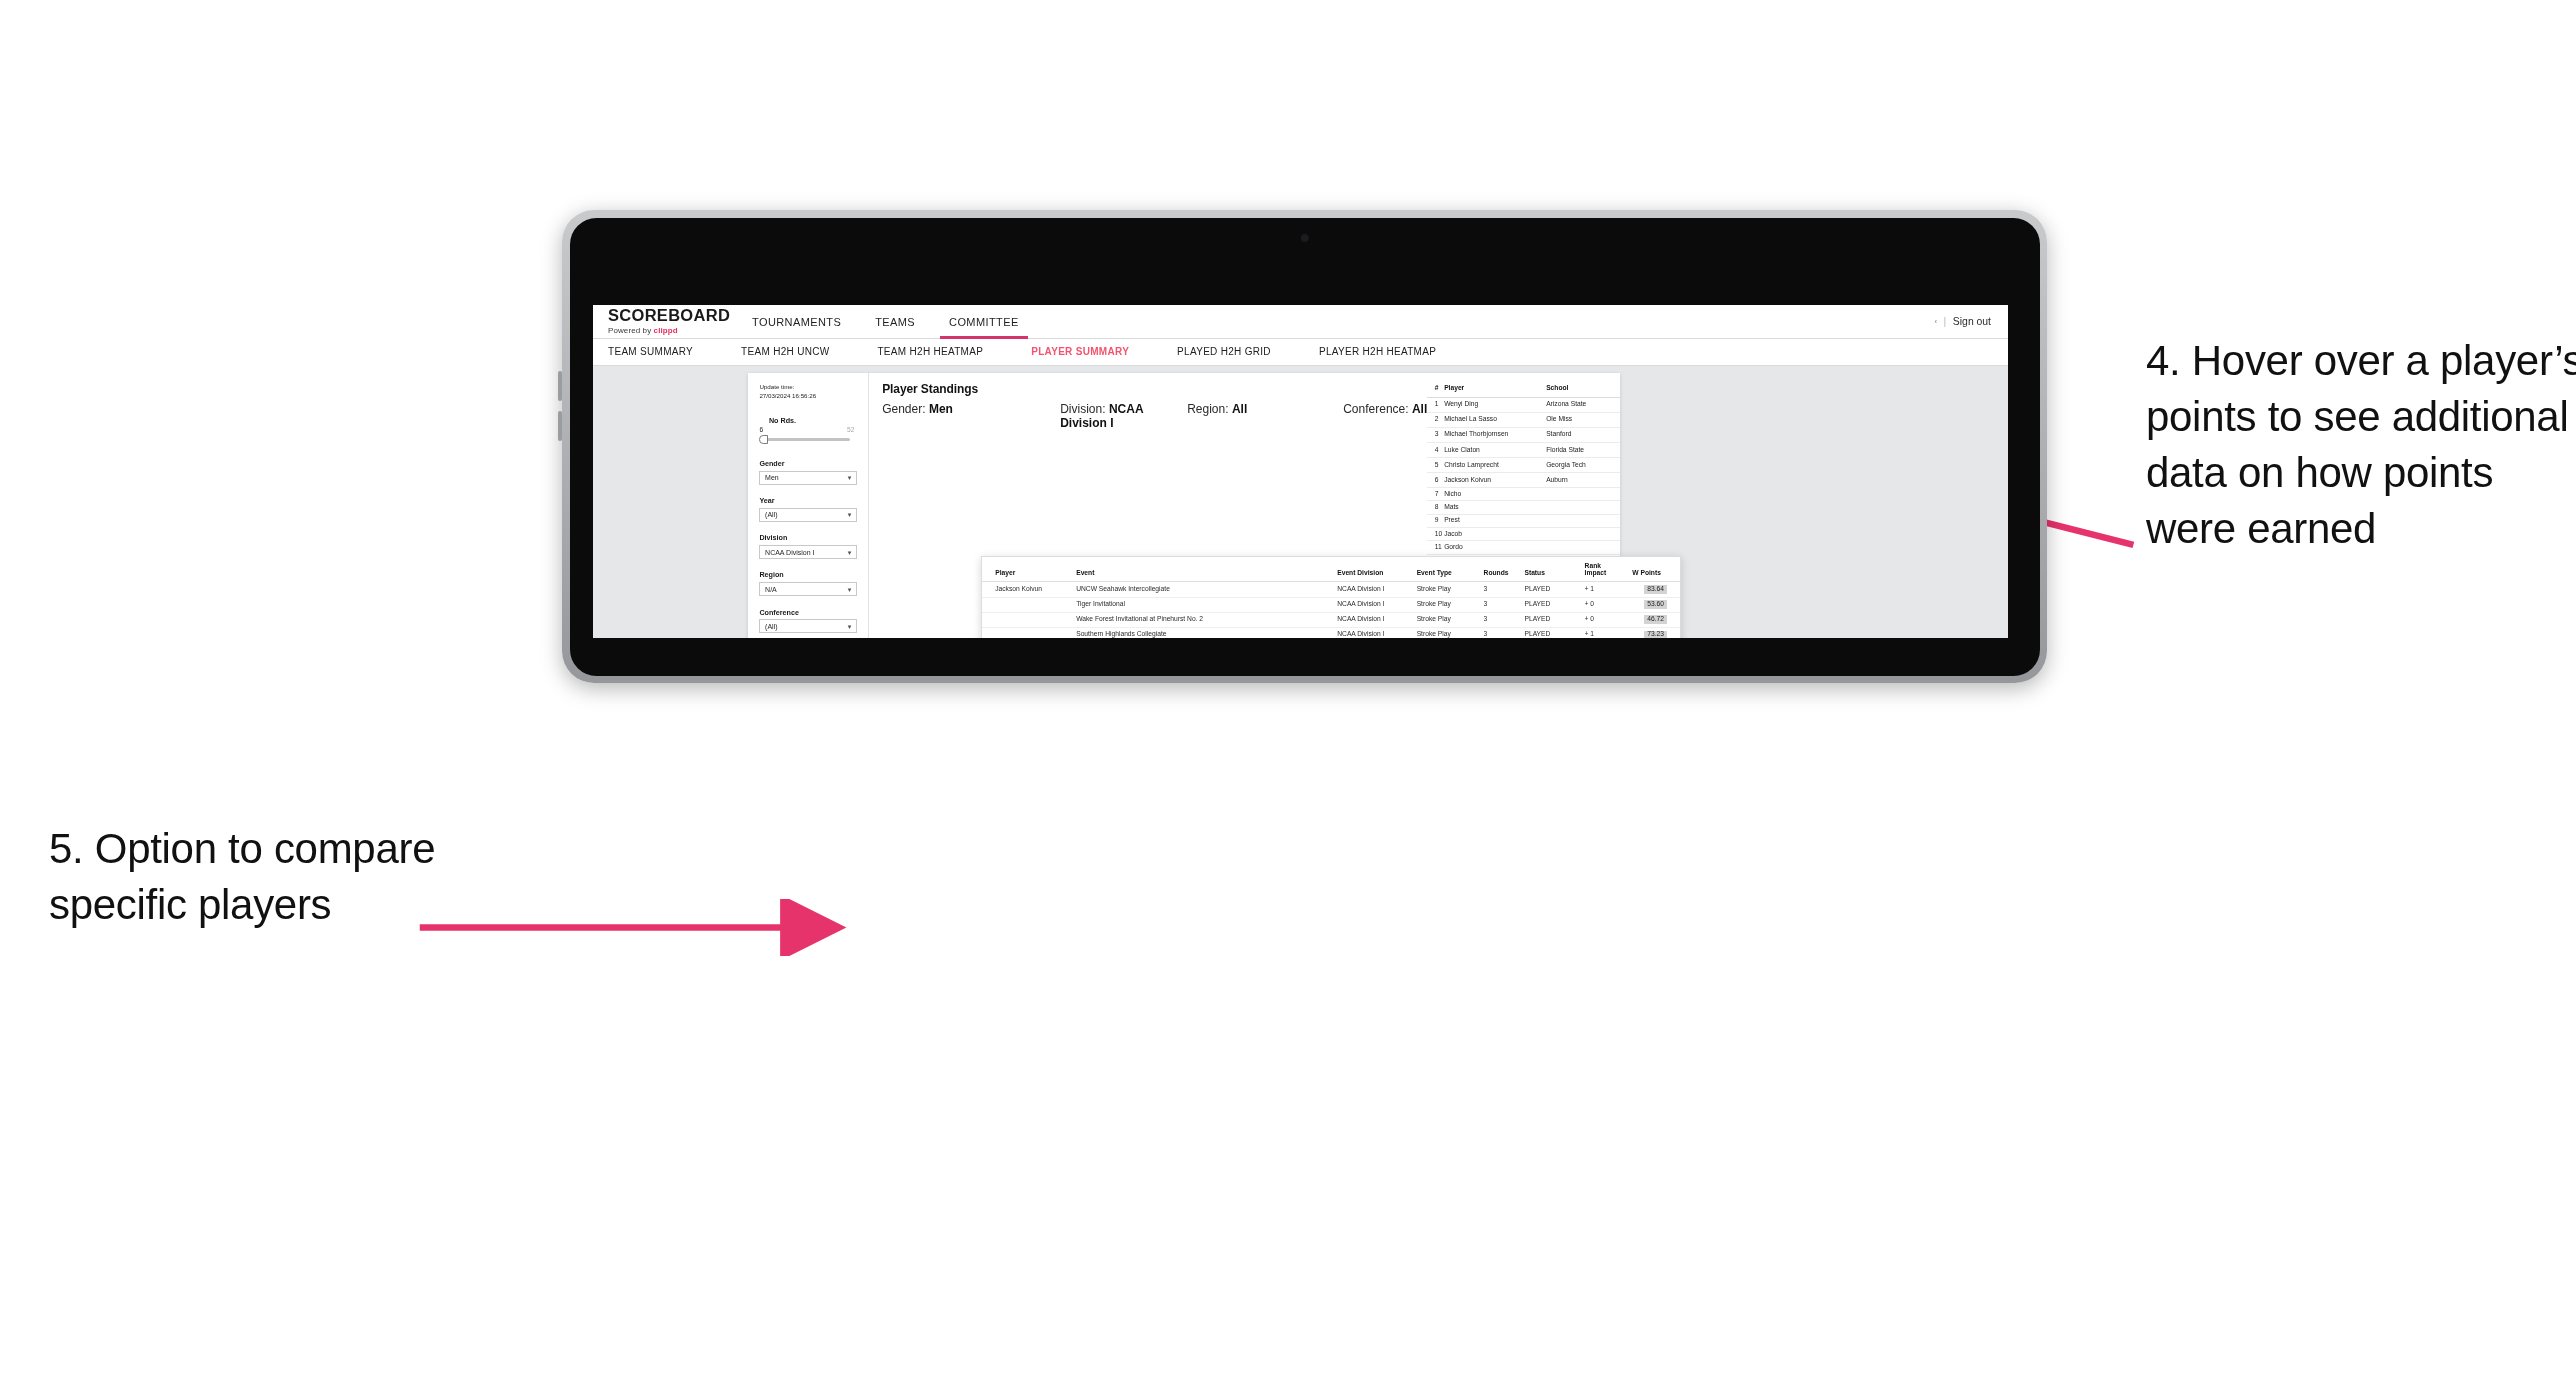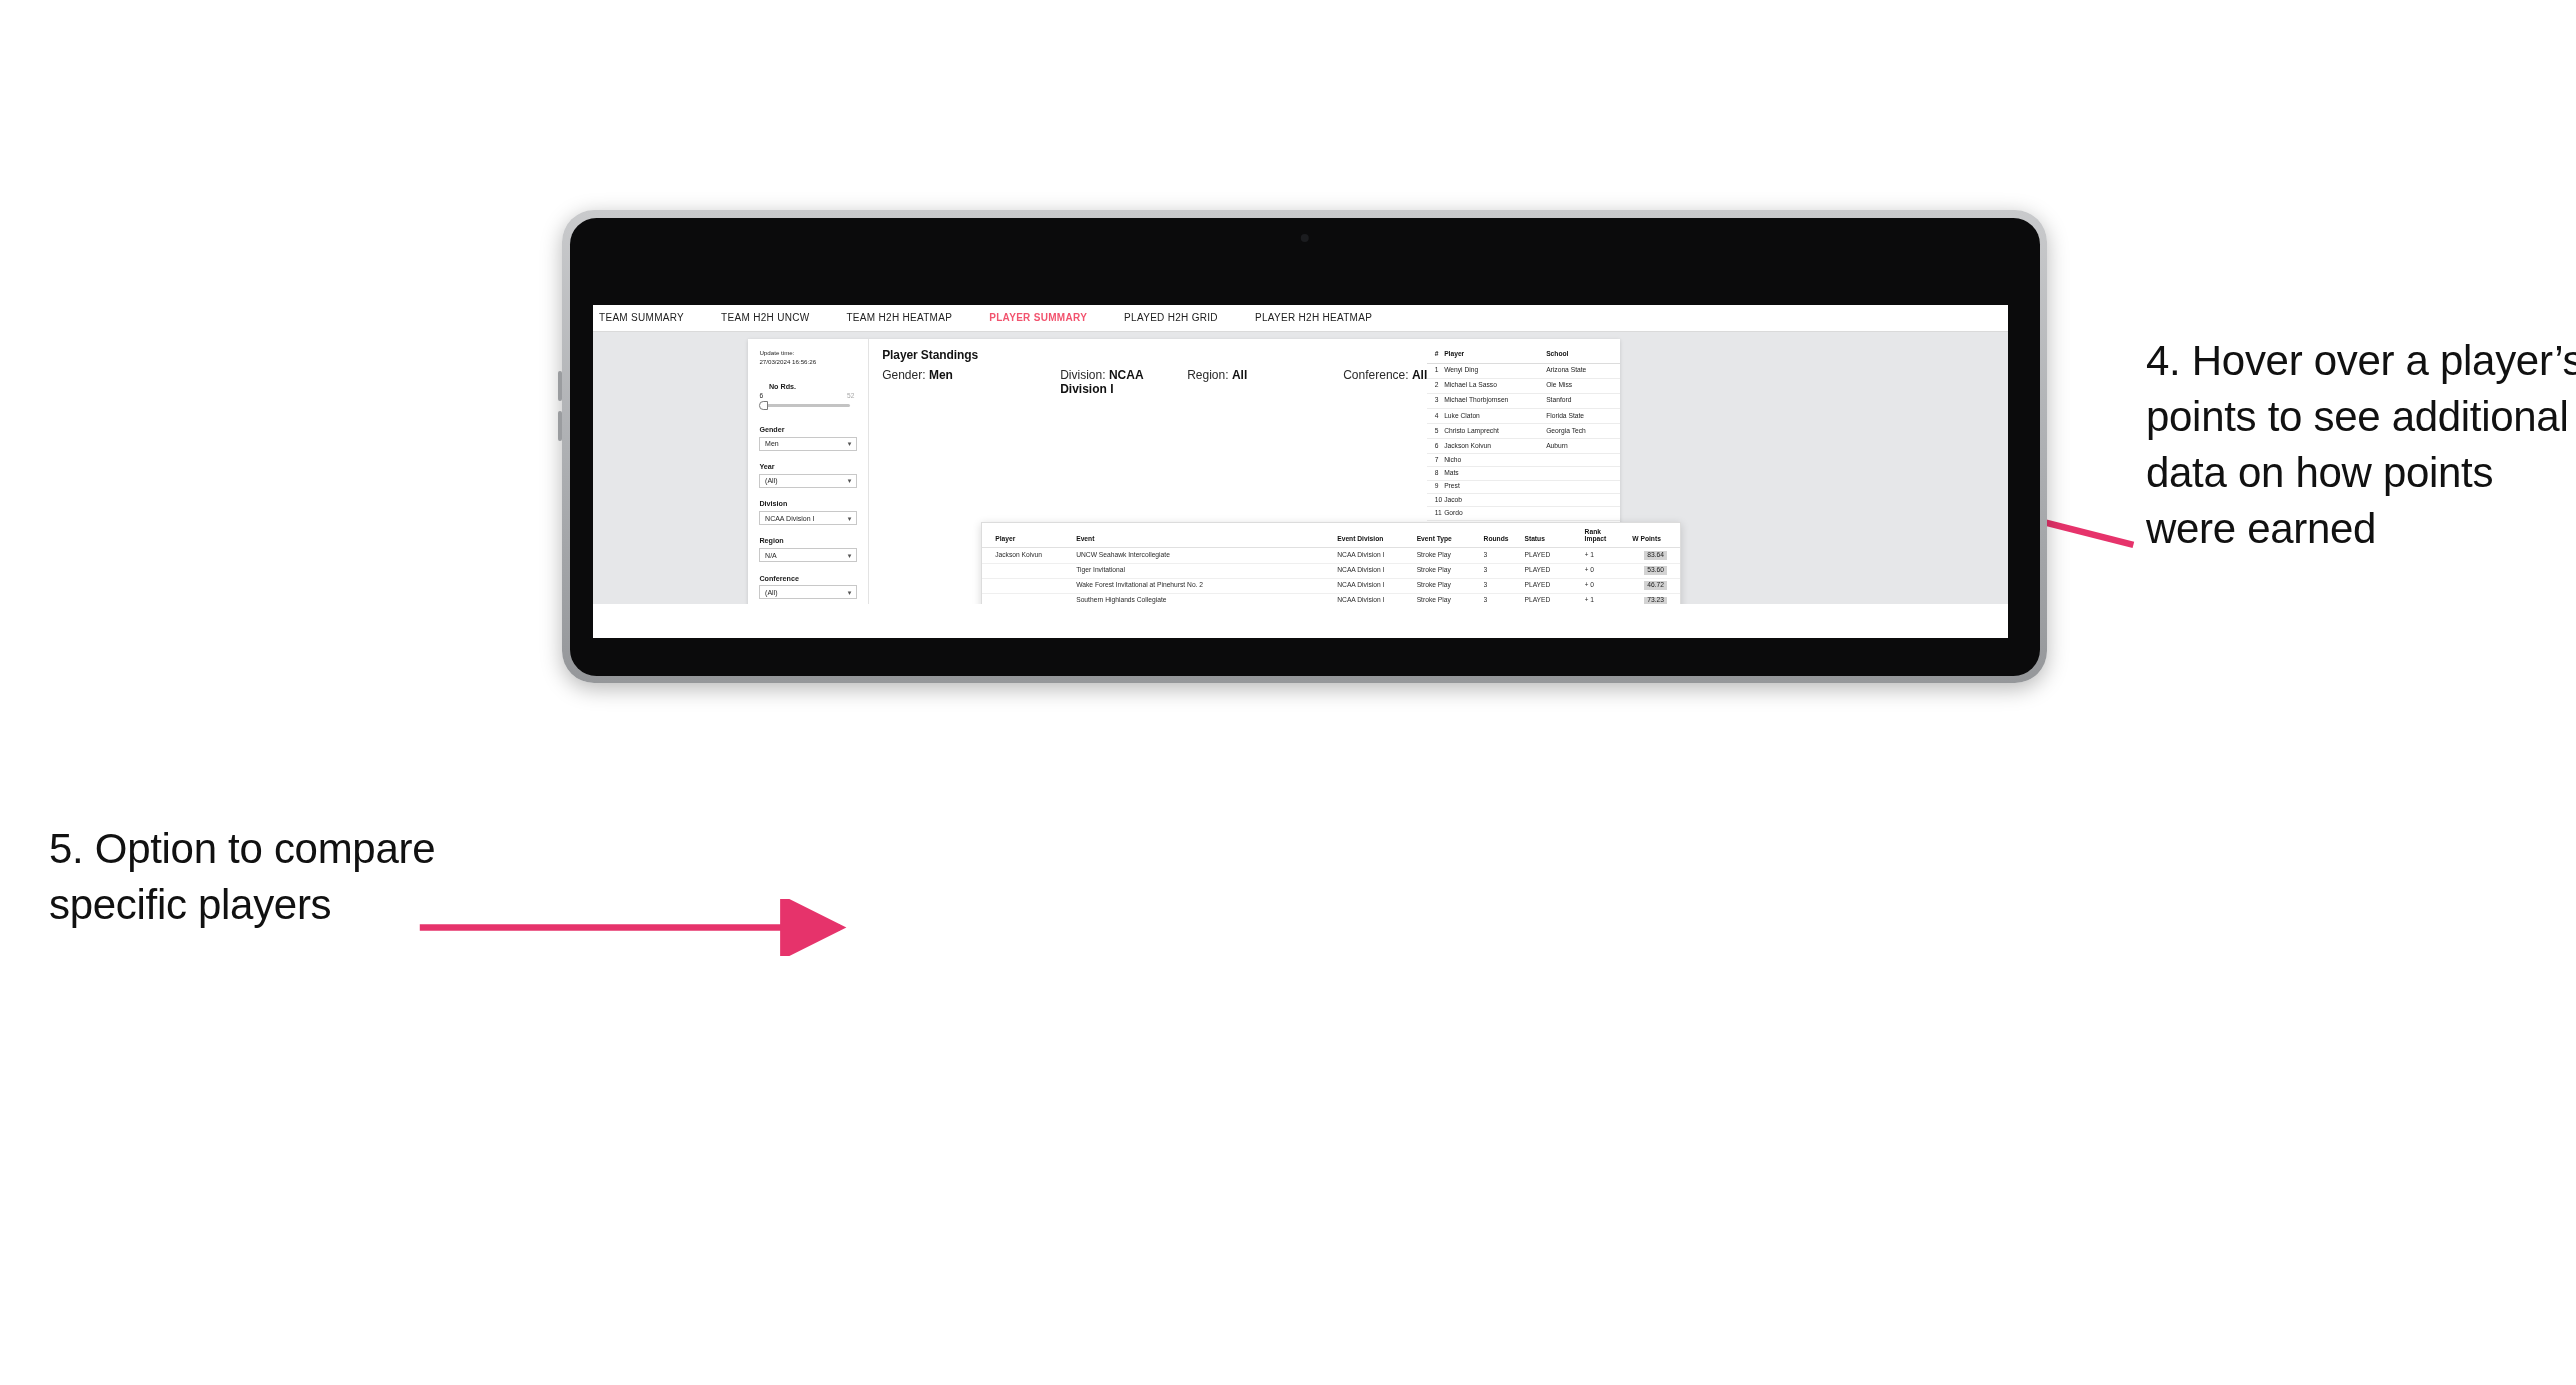--- a/index.html
+++ b/index.html
@@ -91,21 +91,21 @@
   #topnav-right {
     margin-left:auto; padding-right:17px; display:flex; align-items:center; gap:6.6px;
     font-size:10.4px; color:#2b2b2b;
   }
   #topnav-right .sep { color:#bbb; }
   #topnav-right .caret { font-size:7.6px; color:#777; }
 
   
   #subnav {
     height: 26.5px; background:#fff; border-bottom: 0.9px solid #dadada;
-    display:flex; align-items:center; padding-left:6px; gap: 5px;
+    display:flex; align-items:center; padding-left:15px; gap: 16px;
   }
   .subnav-item {
     font-size: 10px; letter-spacing:0.3px; color:#202020; padding: 0 16px;
     white-space: nowrap;
   }
   .subnav-item:first-child { padding-left:0; padding-right:16px; }
   .subnav-item.active { color:#f2536e;font-weight:bold; }
 
   
   #canvas {
@@ -263,20 +263,34 @@
   <div id="device">
     <div id="tablet-outer"></div>
     <div class="sidebtn" style="top:161px; height:30px;"></div>
     <div class="sidebtn" style="top:201px; height:30px;"></div>
     <div id="tablet-screenbg">
       <div id="cam"></div>
     </div>
 
     <div id="viewport">
 
+      <div id="topnav">
+        <div id="brand">
+          <div class="bn">SCOREBOARD</div>
+          <div class="bp"><span>Powered by </span><b>clippd</b></div>
+        </div>
+        <div class="topnav-item">TOURNAMENTS</div>
+        <div class="topnav-item">TEAMS</div>
+        <div class="topnav-item active">COMMITTEE</div>
+        <div id="topnav-right">
+          <span class="caret">‹</span>
+          <span class="sep">|</span>
+          <span>Sign out</span>
+        </div>
+      </div>
 
       <div id="subnav">
         <div class="subnav-item">TEAM SUMMARY</div>
         <div class="subnav-item">TEAM H2H UNCW</div>
         <div class="subnav-item">TEAM H2H HEATMAP</div>
         <div class="subnav-item active">PLAYER SUMMARY</div>
         <div class="subnav-item">PLAYED H2H GRID</div>
         <div class="subnav-item">PLAYER H2H HEATMAP</div>
       </div>
 

